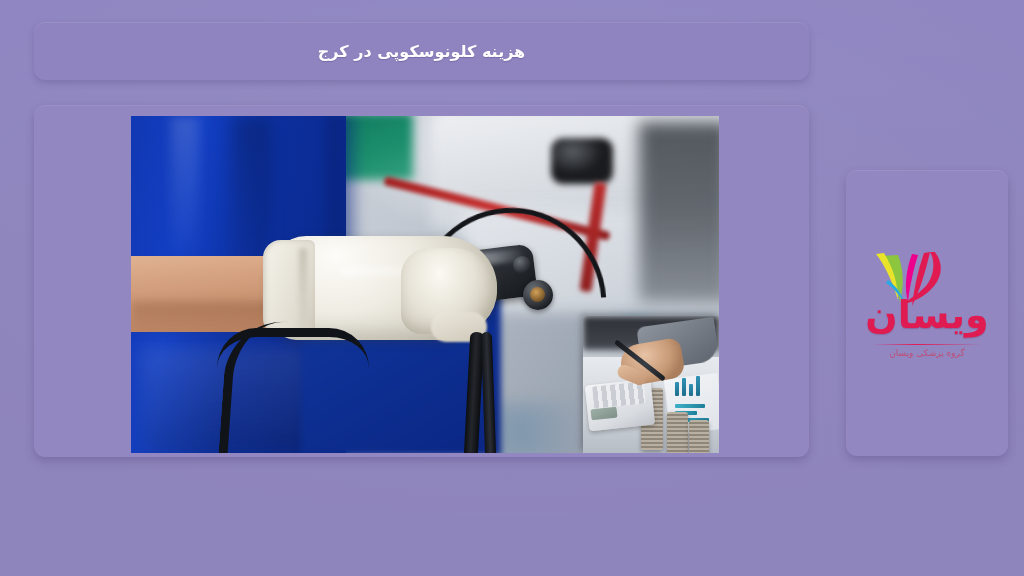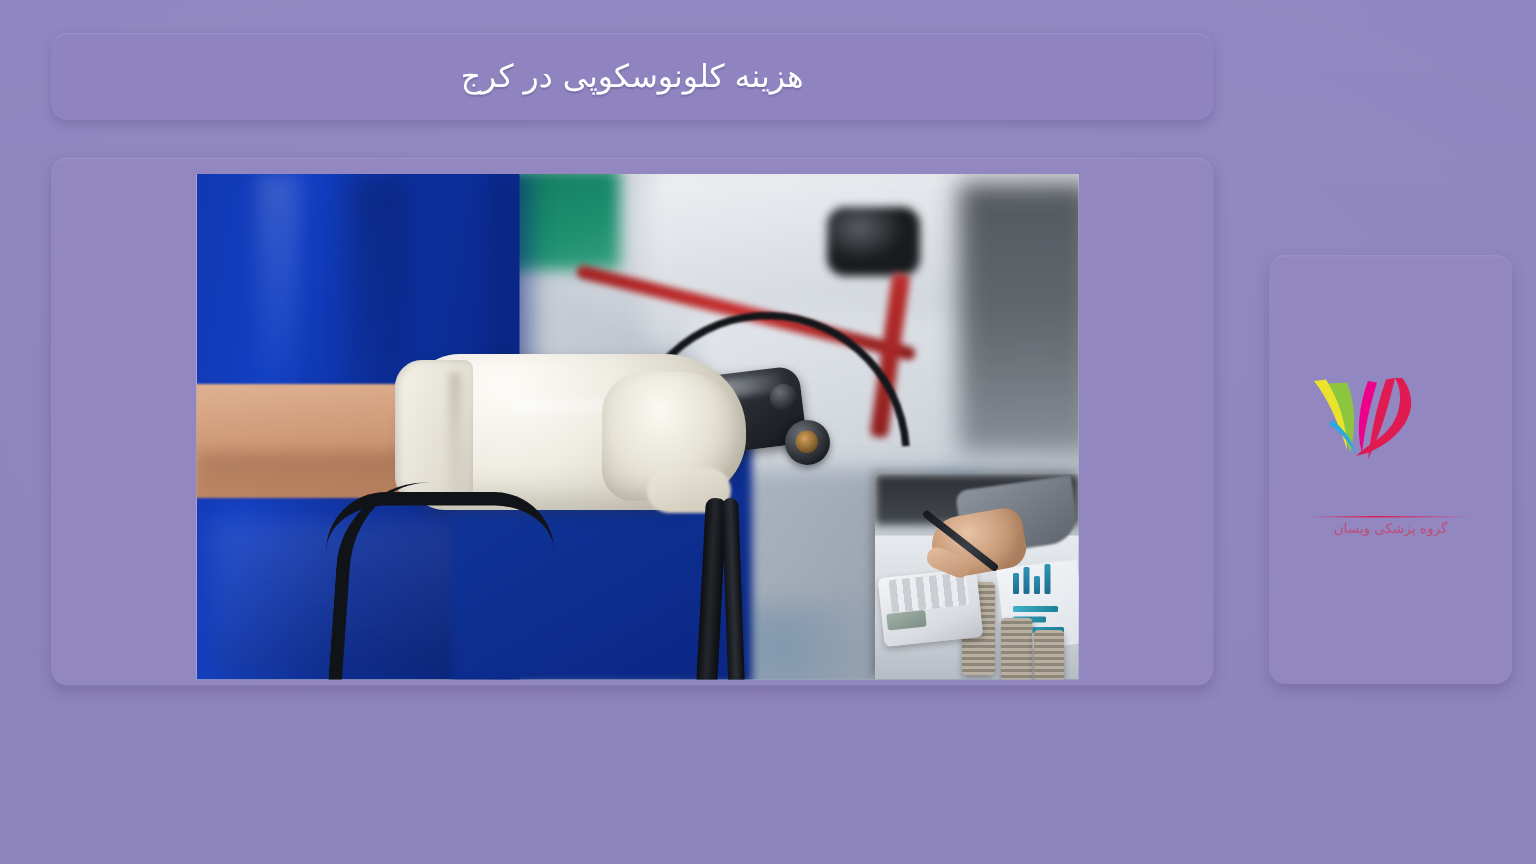--- a/index.html
+++ b/index.html
@@ -36,22 +36,22 @@
     background: #8f84bf;
     border-radius: 11px;
     box-shadow: 0 3px 7px rgba(60,45,100,0.22),
                 inset 0 1px 0 rgba(255,255,255,0.10);
     display: flex;
     align-items: center;
     justify-content: center;
   }
   .title-text {
     color: #ffffff;
-    font-size: 21px;
-    font-weight: normal;
+    font-size: 16px;
+    font-weight: bold;
     letter-spacing: 0px;
     direction: rtl;
     text-shadow: 0 1px 1px rgba(70,50,110,0.28);
     white-space: nowrap;
   }
 
   
   .main-card {
     position: absolute;
     left: 34px;
@@ -643,16 +643,17 @@
 
     <svg class="logo-bird" viewBox="0 0 78 58">
       <path d="M6 4 C14 16 22 32 26 50 C30 34 30 18 24 3 Z" fill="#8cc63f"></path>
       <path d="M2 2 C10 12 18 28 24 48 C24 30 18 14 10 1 Z" fill="#e9e32c"></path>
       <path d="M44 3 C40 16 36 32 34 50 C30 36 32 18 38 2 Z" fill="#ec008c"></path>
       <path d="M14 28 C22 34 28 42 31 52 C26 44 20 36 12 31 Z" fill="#29abe2"></path>
       <path d="M50 1 C44 18 40 36 38 54 C46 38 52 18 56 0 Z" fill="#e01b52"></path>
       <path d="M56 0 C62 10 60 26 50 36 C44 42 36 46 30 52 C40 50 52 44 60 34 C70 22 68 8 60 -1 Z" fill="#e01b52"></path>
     </svg>
 
+    <div class="logo-word">ویسان</div>
     <div class="logo-rule"></div>
     <div class="logo-tagline">گروه پزشکی ویسان</div>
   </div>
 </div>
 
 </body></html>

